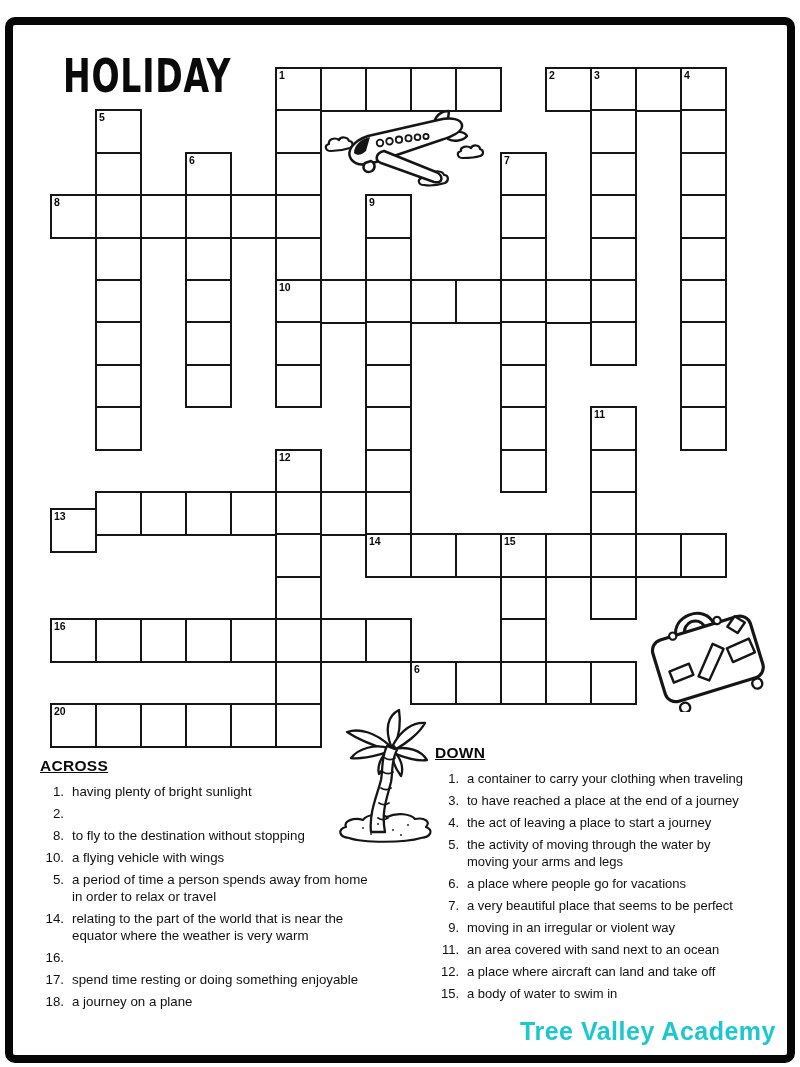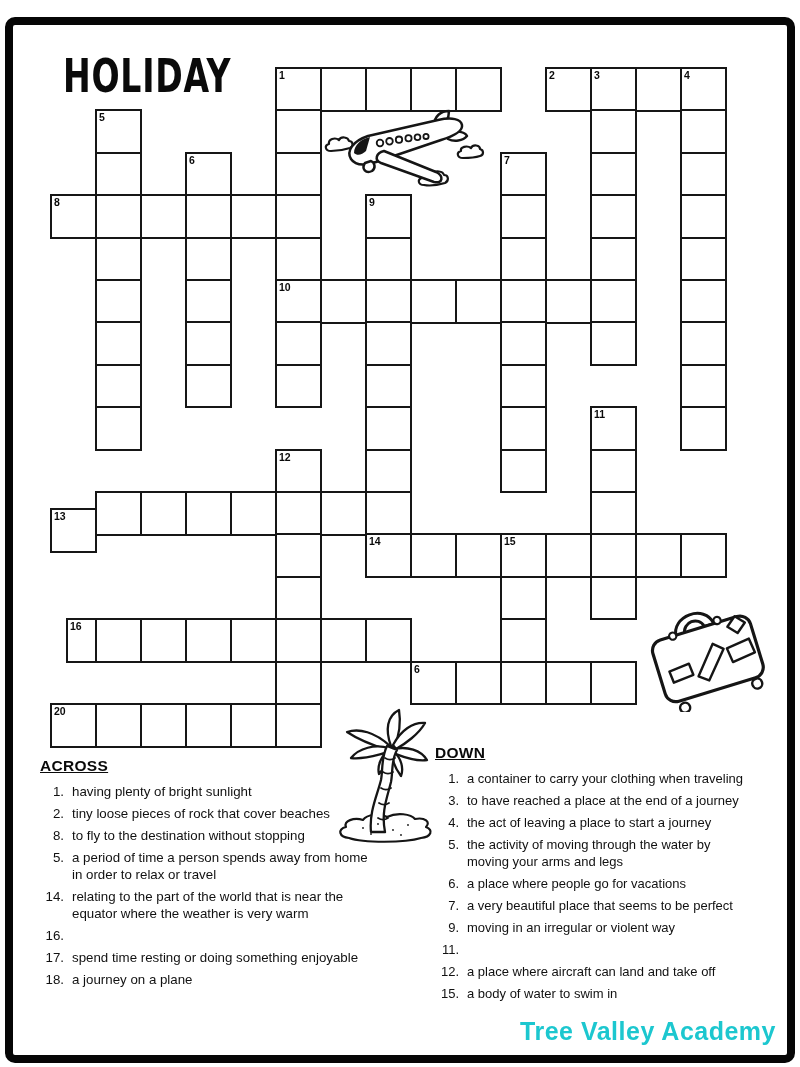--- a/index.html
+++ b/index.html
@@ -170,21 +170,21 @@
     <div class="cell" style="left: 450px; top: 466.4px;">
       <span class="cellnum">15</span>
     </div>
     <div class="cell" style="left: 495px; top: 466.4px;"></div>
     <div class="cell" style="left: 540px; top: 466.4px;"></div>
     <div class="cell" style="left: 585px; top: 466.4px;"></div>
     <div class="cell" style="left: 630px; top: 466.4px;"></div>
     <div class="cell" style="left: 225px; top: 508.8px;"></div>
     <div class="cell" style="left: 450px; top: 508.8px;"></div>
     <div class="cell" style="left: 540px; top: 508.8px;"></div>
-    <div class="cell" style="left: 0px; top: 551.2px; margin-left: 16px;">
+    <div class="cell" style="left: 0px; top: 551.2px;">
       <span class="cellnum">16</span>
     </div>
     <div class="cell" style="left: 45px; top: 551.2px;"></div>
     <div class="cell" style="left: 90px; top: 551.2px;"></div>
     <div class="cell" style="left: 135px; top: 551.2px;"></div>
     <div class="cell" style="left: 180px; top: 551.2px;"></div>
     <div class="cell" style="left: 225px; top: 551.2px;"></div>
     <div class="cell" style="left: 270px; top: 551.2px;"></div>
     <div class="cell" style="left: 315px; top: 551.2px;"></div>
     <div class="cell" style="left: 450px; top: 551.2px;"></div>
@@ -284,25 +284,28 @@
 
 <div class="clues clues-across">
   <h2 class="clue-head">ACROSS</h2>
   <ul class="clue-list">
       <li>
         <span class="num">1.</span>
         <span class="txt">having plenty of bright sunlight</span>
       </li>
       <li>
         <span class="num">2.</span>
-        <span class="txt">tiny loose pieces of rock that cover beaches</span>
       </li>
       <li>
         <span class="num">8.</span>
         <span class="txt">to fly to the destination without stopping</span>
+      </li>
+      <li>
+        <span class="num">10.</span>
+        <span class="txt">a flying vehicle with wings</span>
       </li>
       <li>
         <span class="num">5.</span>
         <span class="txt">a period of time a person spends away from home
 in order to relax or travel</span>
       </li>
       <li>
         <span class="num">14.</span>
         <span class="txt">relating to the part of the world that is near the
 equator where the weather is very warm</span>
@@ -348,20 +351,21 @@
       <li>
         <span class="num">7.</span>
         <span class="txt">a very beautiful place that seems to be perfect</span>
       </li>
       <li>
         <span class="num">9.</span>
         <span class="txt">moving in an irregular or violent way</span>
       </li>
       <li>
         <span class="num">11.</span>
+        <span class="txt">an area covered with sand next to an ocean</span>
       </li>
       <li>
         <span class="num">12.</span>
         <span class="txt">a place where aircraft can land and take off</span>
       </li>
       <li>
         <span class="num">15.</span>
         <span class="txt">a body of water to swim in</span>
       </li>
     </ul>

